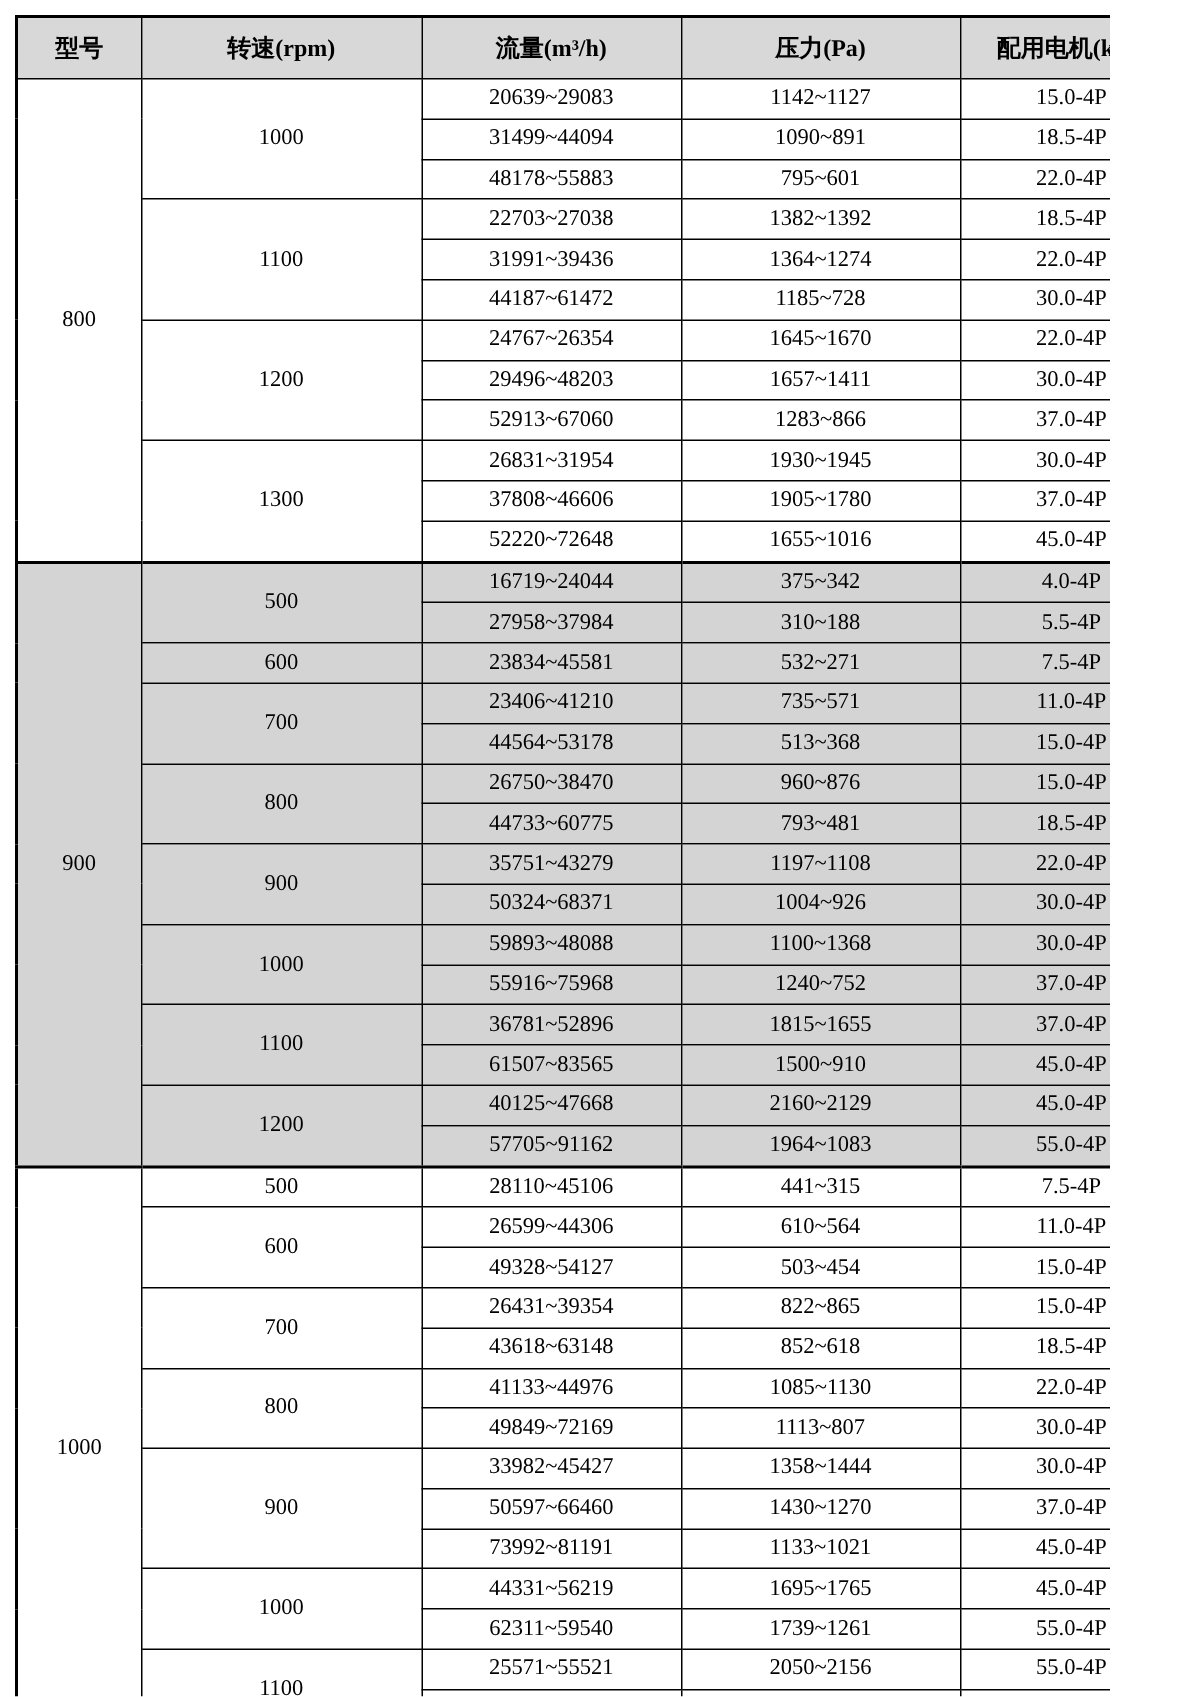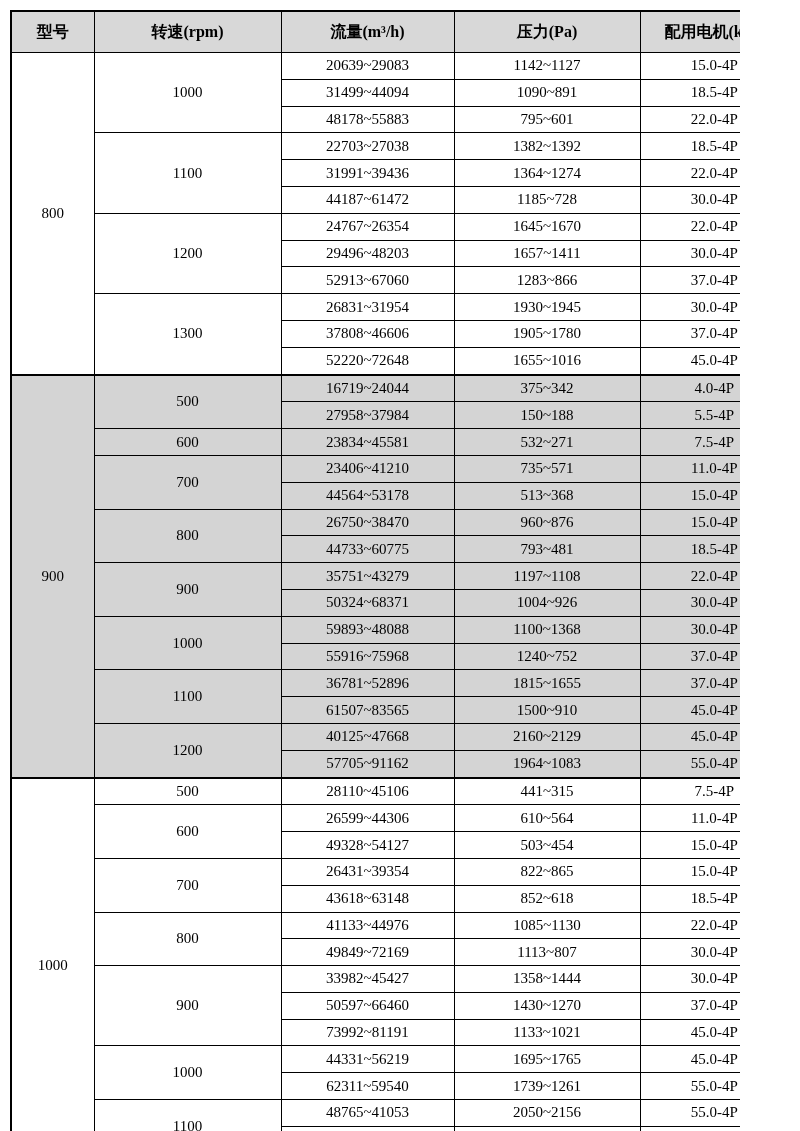--- a/index.html
+++ b/index.html
@@ -146,21 +146,21 @@
         </tr>
         <tr class="shaded section-start">
           <td rowspan="15">900</td>
           <td rowspan="2">500</td>
           <td>16719~24044</td>
           <td>375~342</td>
           <td>4.0-4P</td>
         </tr>
         <tr class="shaded">
           <td>27958~37984</td>
-          <td>150~188</td>
+          <td>310~188</td>
           <td>5.5-4P</td>
         </tr>
         <tr class="shaded">
           <td>600</td>
           <td>23834~45581</td>
           <td>532~271</td>
           <td>7.5-4P</td>
         </tr>
         <tr class="shaded">
           <td rowspan="2">700</td>
@@ -290,21 +290,21 @@
           <td>1695~1765</td>
           <td>45.0-4P</td>
         </tr>
         <tr>
           <td>62311~59540</td>
           <td>1739~1261</td>
           <td>55.0-4P</td>
         </tr>
         <tr>
           <td rowspan="2">1100</td>
-          <td>48765~41053</td>
+          <td>25571~55521</td>
           <td>2050~2156</td>
           <td>55.0-4P</td>
         </tr>
         <tr>
           <td>61841~99233</td>
           <td>2136~1525</td>
           <td>75.0-4P</td>
         </tr>
       </tbody>
   </table>

